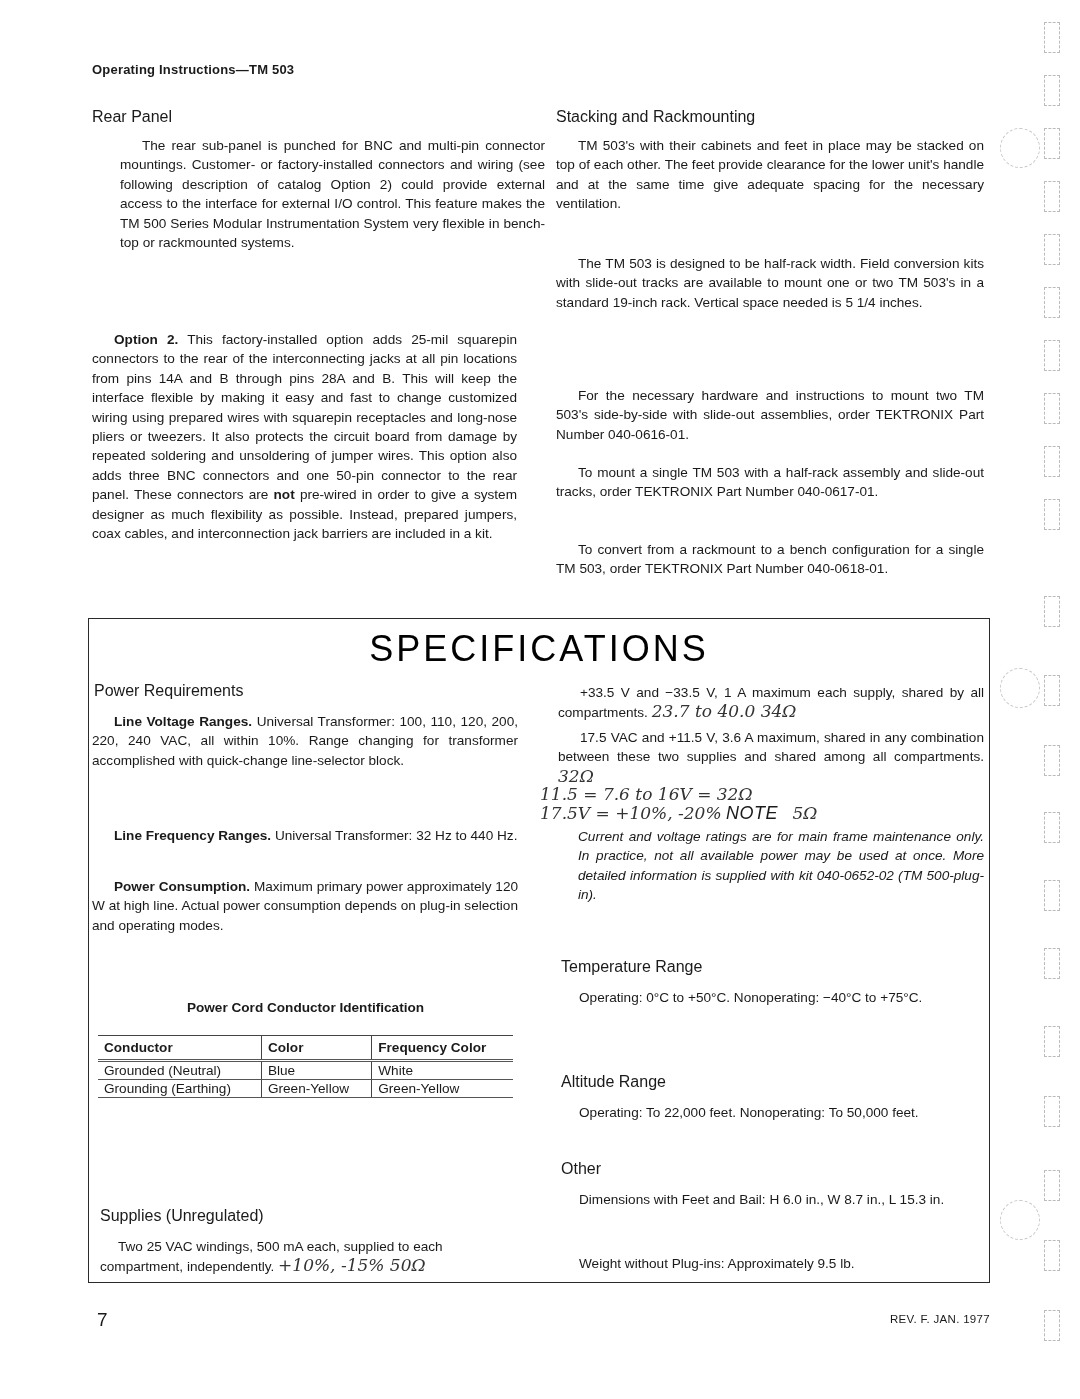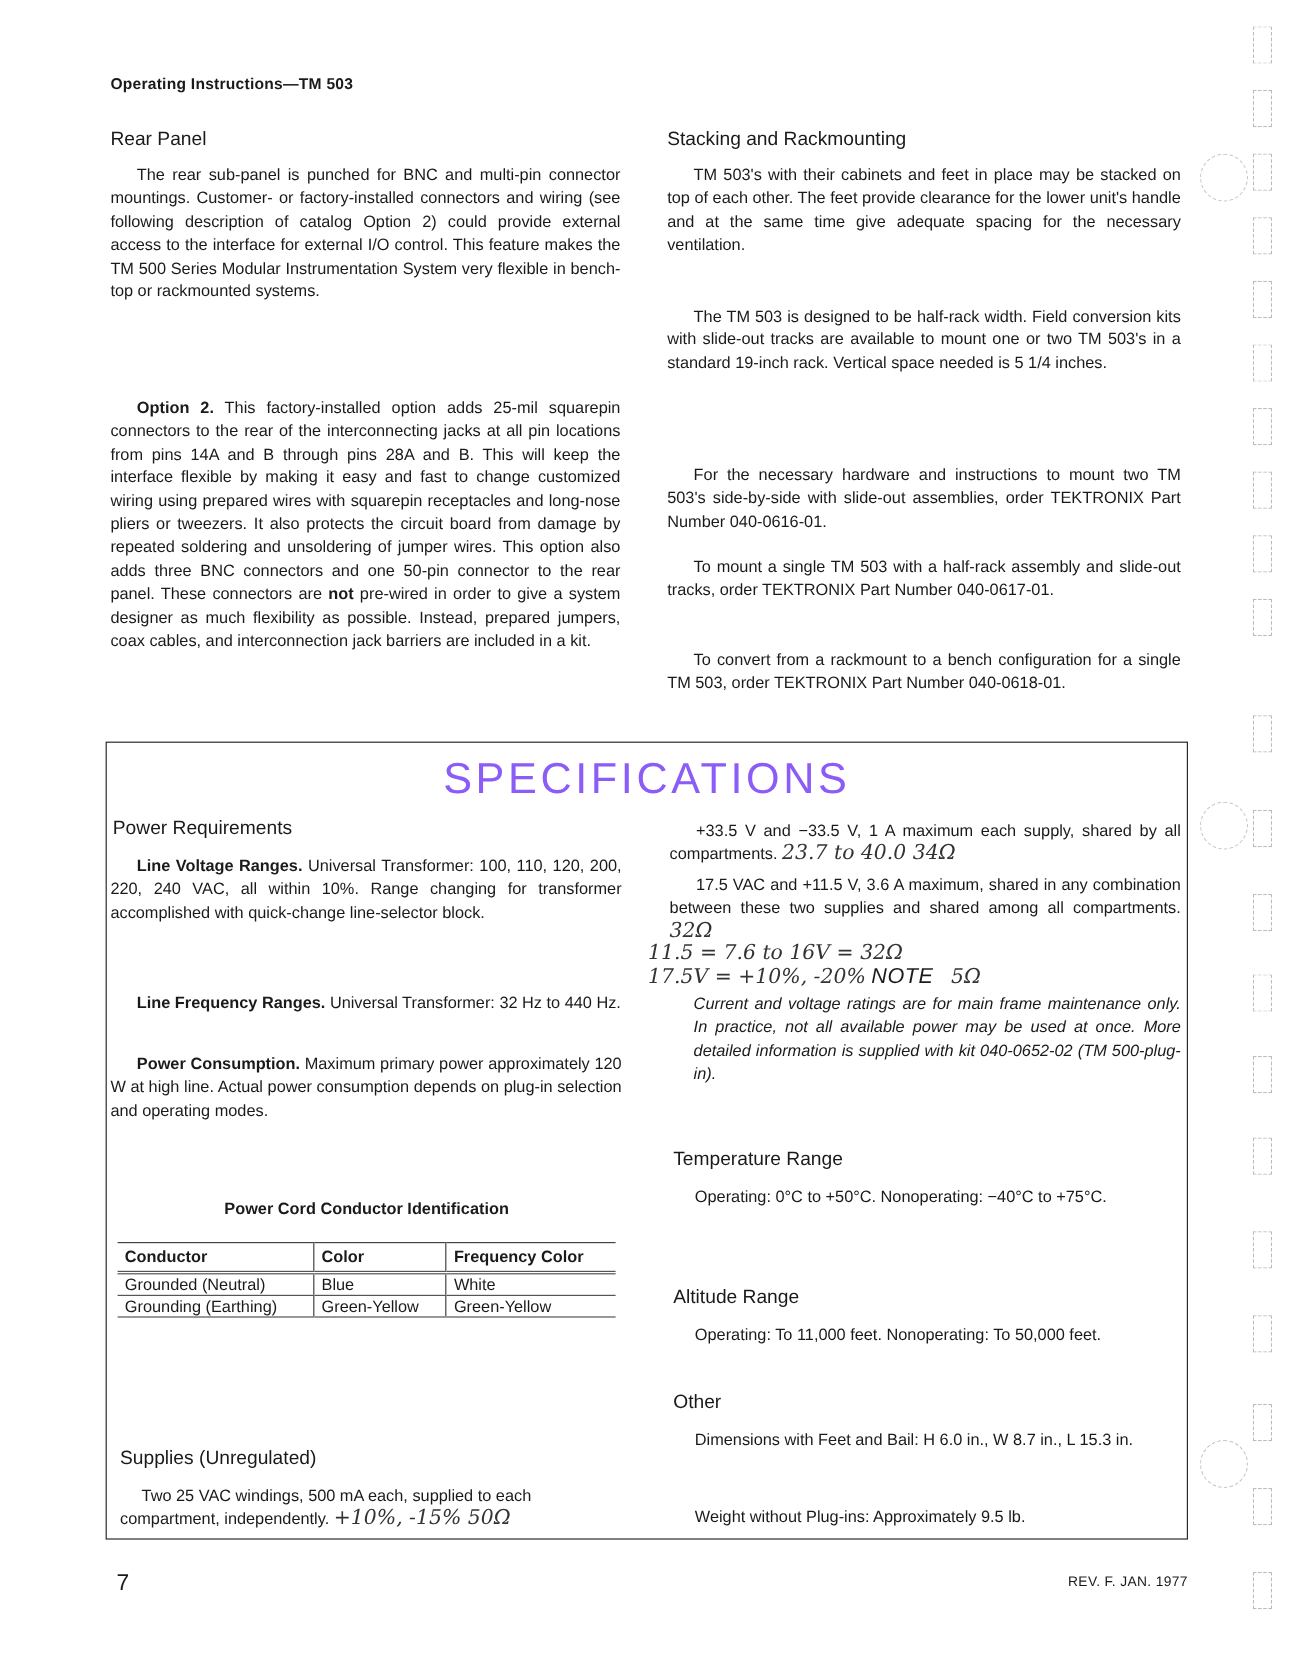--- a/index.html
+++ b/index.html
@@ -16,21 +16,21 @@
   .runin { font-weight: bold; }
   .col-left { left: 92px; width: 425px; }
   .col-right { left: 556px; width: 428px; }
 
   .spec-box {
     left: 88px; top: 618px; width: 902px; height: 665px;
     border: 1.5px solid #2b2b2b; box-sizing: border-box;
   }
   .spec-title {
     left: 88px; width: 902px; top: 628px; text-align: center;
-    font-size: 36px; letter-spacing: 3px; font-weight: normal; color: #8b5cf6;
+    font-size: 36px; letter-spacing: 3px; font-weight: normal; color: #000000;
   }
   .hand { font-family: "DejaVu Serif", serif; font-style: italic; color: #333; font-size: 17px; }
   .note-it { font-style: italic; }
 
   table.pc { border-collapse: collapse; font-size: 13.6px; width: 415px; }
   table.pc th { text-align: left; font-weight: bold; padding: 4px 6px; border-top: 1px solid #444; border-bottom: 3px double #555; }
   table.pc td { padding: 1px 6px; border-bottom: 1px solid #555; }
   table.pc th + th, table.pc td + td { border-left: 1px solid #444; }
   .pc-caption { font-size: 13.6px; font-weight: bold; text-align: center; width: 415px; margin-bottom: 20px; }
 
@@ -39,21 +39,21 @@
 
   .hole { position: absolute; left: 1044px; width: 14px; height: 29px; border: 1.5px dashed #bbb; border-radius: 1px; }
   .ring { position: absolute; width: 38px; height: 38px; border: 1px dashed #c8c8c8; border-radius: 50%; }
 </style>
 </head>
 <body>
 
 <div class="abs running-head">Operating Instructions—TM 503</div>
 
 <div class="abs h2" style="left:92px; top:108px;">Rear Panel</div>
-<div class="abs col-left" style="top:136px;">
+<div class="abs col-left" style="top:136px;margin-left:28px;">
   <p class="body"><span class="ind"></span><span>The rear sub-panel is punched for BNC and multi-pin connector mountings. Customer- or factory-installed connectors and wiring (see following description of catalog Option 2) could provide external access to the interface for external I/O control. This feature makes the TM 500 Series Modular Instrumentation System very flexible in bench-top or rackmounted systems.</span></p>
 </div>
 
 <div class="abs col-left" style="top:330px;">
   <p class="body"><span class="ind"></span><span class="runin">Option 2.</span><span> This factory-installed option adds 25-mil squarepin connectors to the rear of the interconnecting jacks at all pin locations from pins 14A and B through pins 28A and B. This will keep the interface flexible by making it easy and fast to change customized wiring using prepared wires with squarepin receptacles and long-nose pliers or tweezers. It also protects the circuit board from damage by repeated soldering and unsoldering of jumper wires. This option also adds three BNC connectors and one 50-pin connector to the rear panel. These connectors are </span><span class="runin">not</span><span> pre-wired in order to give a system designer as much flexibility as possible. Instead, prepared jumpers, coax cables, and interconnection jack barriers are included in a kit.</span></p>
 </div>
 
 <div class="abs h2" style="left:556px; top:108px;">Stacking and Rackmounting</div>
 <div class="abs col-right" style="top:136px;">
   <p class="body"><span class="ind"></span><span>TM 503's with their cabinets and feet in place may be stacked on top of each other. The feet provide clearance for the lower unit's handle and at the same time give adequate spacing for the necessary ventilation.</span></p>
@@ -131,21 +131,21 @@
   <p class="body note-it">Current and voltage ratings are for main frame maintenance only. In practice, not all available power may be used at once. More detailed information is supplied with kit 040-0652-02 (TM 500-plug-in).</p>
 </div>
 
 <div class="abs h2" style="left:561px; top:958px;">Temperature Range</div>
 <div class="abs" style="left:561px; top:988px; width:426px;">
   <p class="body"><span class="ind" style="width:18px;"></span><span>Operating: 0°C to +50°C. Nonoperating: −40°C to +75°C.</span></p>
 </div>
 
 <div class="abs h2" style="left:561px; top:1073px;">Altitude Range</div>
 <div class="abs" style="left:561px; top:1103px; width:426px;">
-  <p class="body"><span class="ind" style="width:18px;"></span><span>Operating: To 11,000 feet. Nonoperating: To 50,000 feet.</span></p>
+  <p class="body"><span class="ind" style="width:18px;"></span><span>Operating: To 22,000 feet. Nonoperating: To 50,000 feet.</span></p>
 </div>
 
 <div class="abs h2" style="left:561px; top:1160px;">Other</div>
 <div class="abs" style="left:561px; top:1190px; width:426px;">
   <p class="body"><span class="ind" style="width:18px;"></span><span>Dimensions with Feet and Bail: H 6.0 in., W 8.7 in., L 15.3 in.</span></p>
 </div>
 <div class="abs" style="left:561px; top:1254px; width:426px;">
   <p class="body"><span class="ind" style="width:18px;"></span><span>Weight without Plug-ins: Approximately 9.5 lb.</span></p>
 </div>
 

